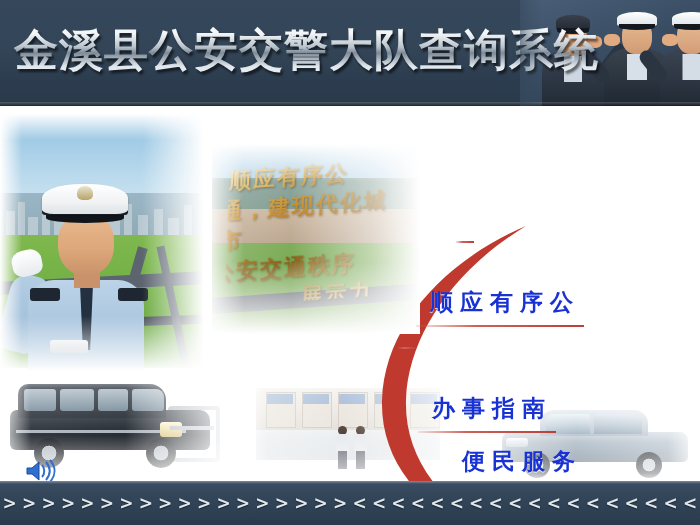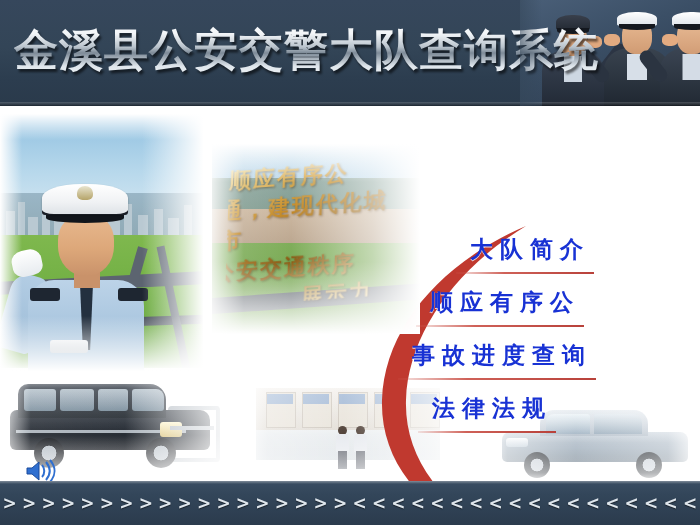--- a/index.html
+++ b/index.html
@@ -368,34 +368,36 @@
       <div class="fade"></div>
     </div>
 
     <svg class="arc" viewBox="0 0 170 330">
       <path d="M150 2 C 66 38, 8 104, 6 176 C 4 246, 58 302, 150 328
                C 74 292, 28 240, 30 176 C 32 110, 80 44, 150 2 Z" fill="#c0392f"></path>
     </svg>
 
     <div class="menu">
       <div class="mi mi1">
-        <span>大队简介</span>
         <span class="ul"></span>
       </div>
       <div class="mi mi2">
         <span>顺应有序公</span>
         <span class="ul"></span>
       </div>
       <div class="mi mi3">
-        <span>事故进度查询</span>
         <span class="ul"></span>
       </div>
       <div class="mi mi4">
-        <span>法律法规</span>
+        <span>办事指南</span>
         <span class="ul"></span>
+      </div>
+      <div class="mi mi5">
+        <span>便民服务</span>
+        
       </div>
 
     </div>
 
     <div class="sound">
       <svg class="spk" viewBox="0 0 34 24">
         <path d="M3 9 H8 L15 3 V21 L8 15 H3 Z" fill="#2f6fd0" stroke="#1b4b9c" stroke-width="1"></path>
         <path d="M18 6 C21 9, 21 15, 18 18" stroke="#2f6fd0" stroke-width="2" fill="none"></path>
         <path d="M22 3 C27 9, 27 15, 22 21" stroke="#2f6fd0" stroke-width="2" fill="none"></path>
         <path d="M26 1 C32 8, 32 16, 26 23" stroke="#2f6fd0" stroke-width="2" fill="none"></path>

